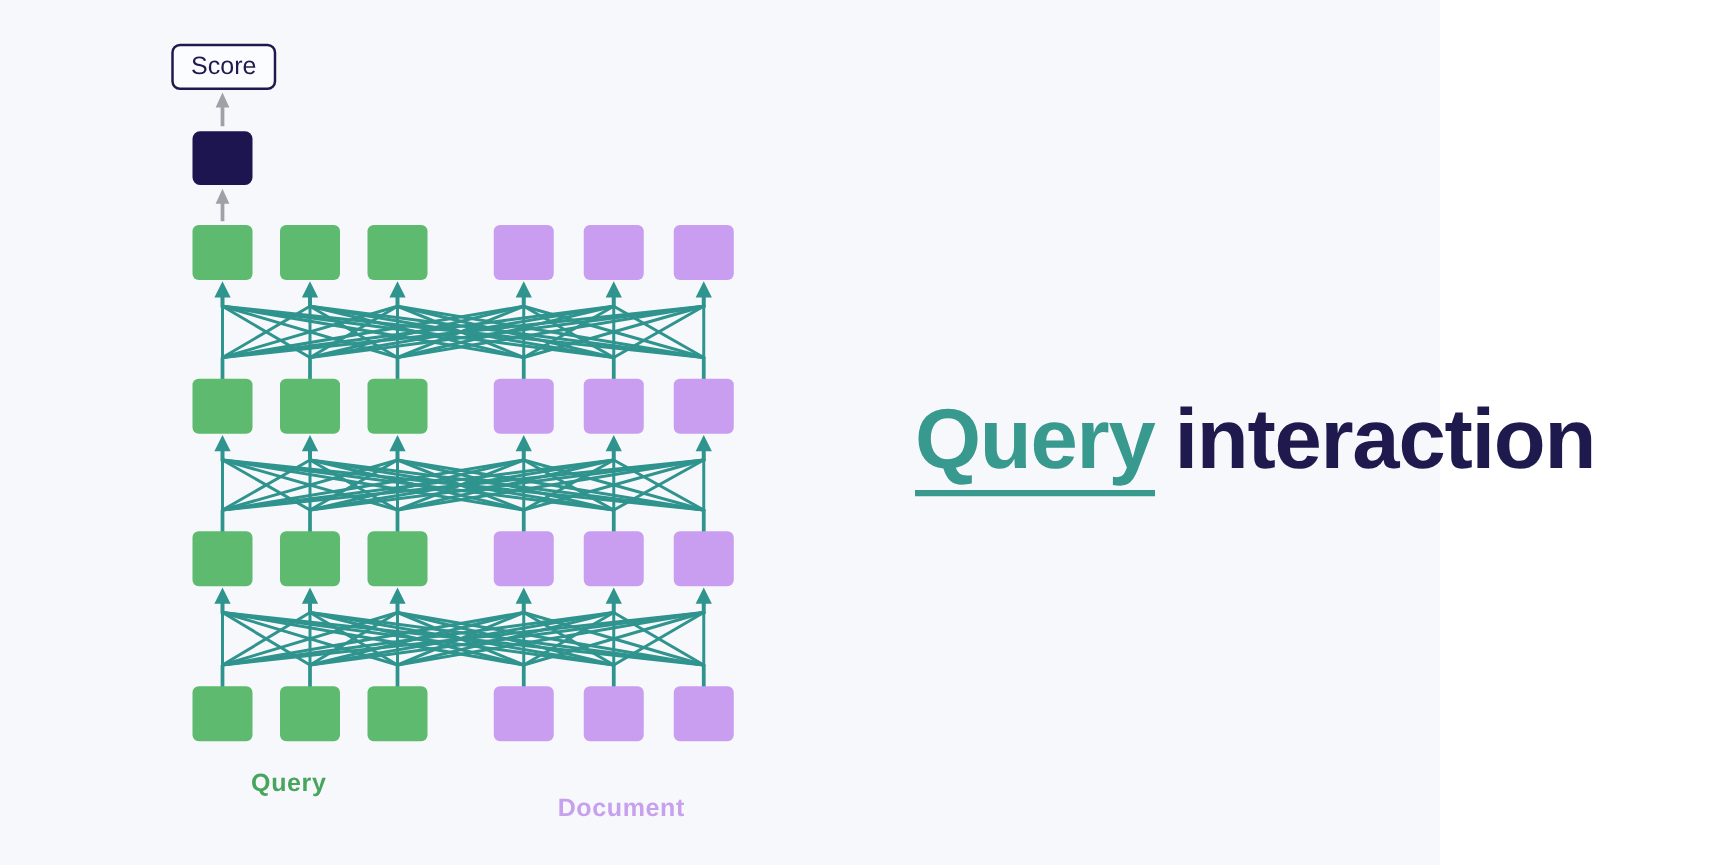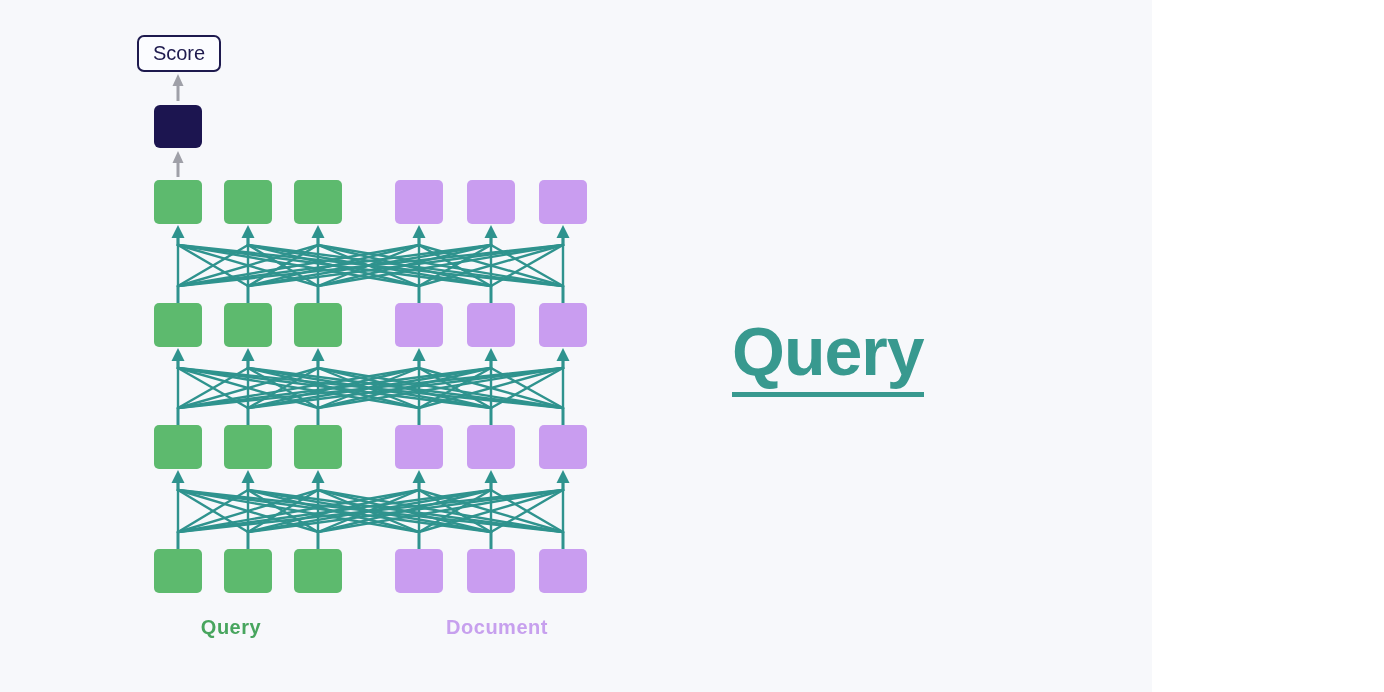--- a/index.html
+++ b/index.html
@@ -259,19 +259,20 @@
       <polygon points="178,151 172.5,163 183.5,163" fill="#9fa0a8"></polygon>
       <rect x="154" y="105" width="48" height="43" rx="6" fill="#1c1550"></rect>
     </svg>
 
   <div class="score-box" style="border-color: rgb(30, 26, 78); background: rgb(251, 252, 255); color: rgb(30, 26, 78);">
     <span>Score</span>
   </div>
 
   <div class="axis-label" id="query-label" style="color: rgb(72, 165, 94);">Query</div>
 
-  <div class="axis-label" id="document-label" style="color: rgb(199, 160, 238);">Document</div>
+  <div class="axis-label" id="document-label" style="color: rgb(199, 160, 238); margin-top: 20px;">Document</div>
 
   <div class="title">
     <span class="part1" style="color: rgb(56, 153, 143); border-bottom-color: rgb(56, 153, 143);">Query</span>
+    <span class="part2" style="color: rgb(30, 26, 78);">interaction</span>
   </div>
 
 </div>
 
 </body></html>

